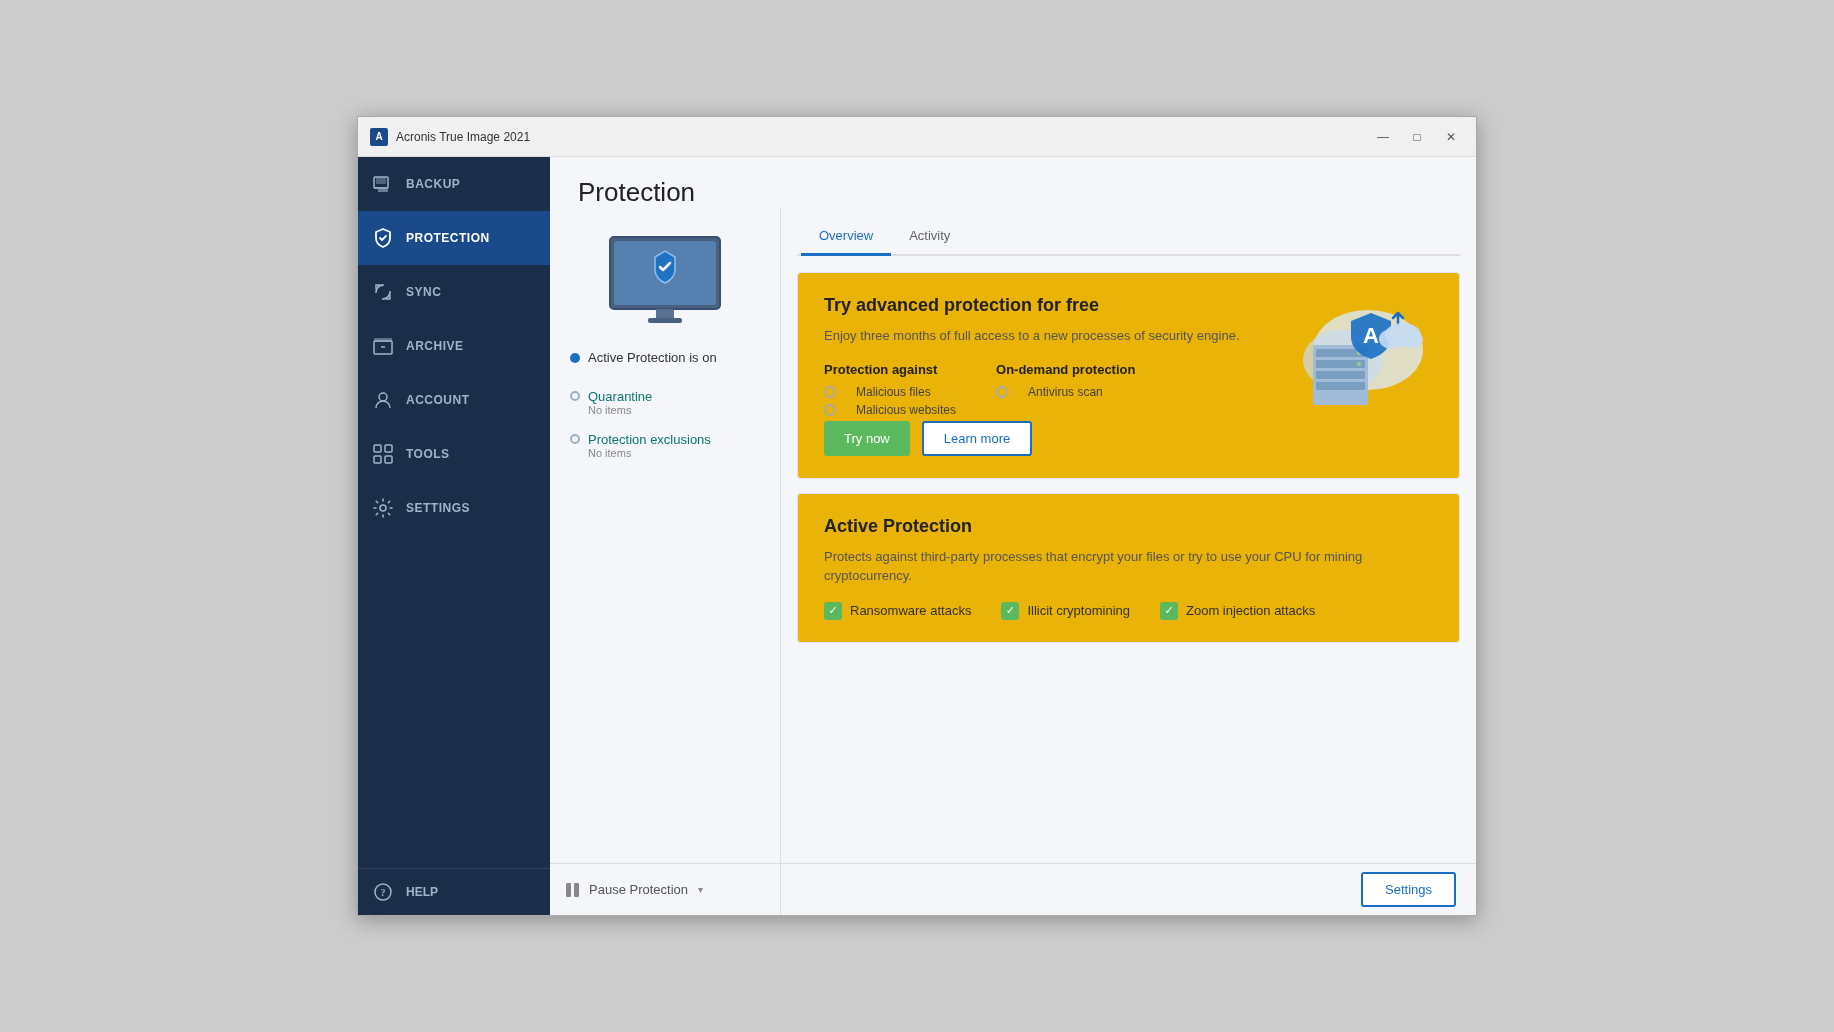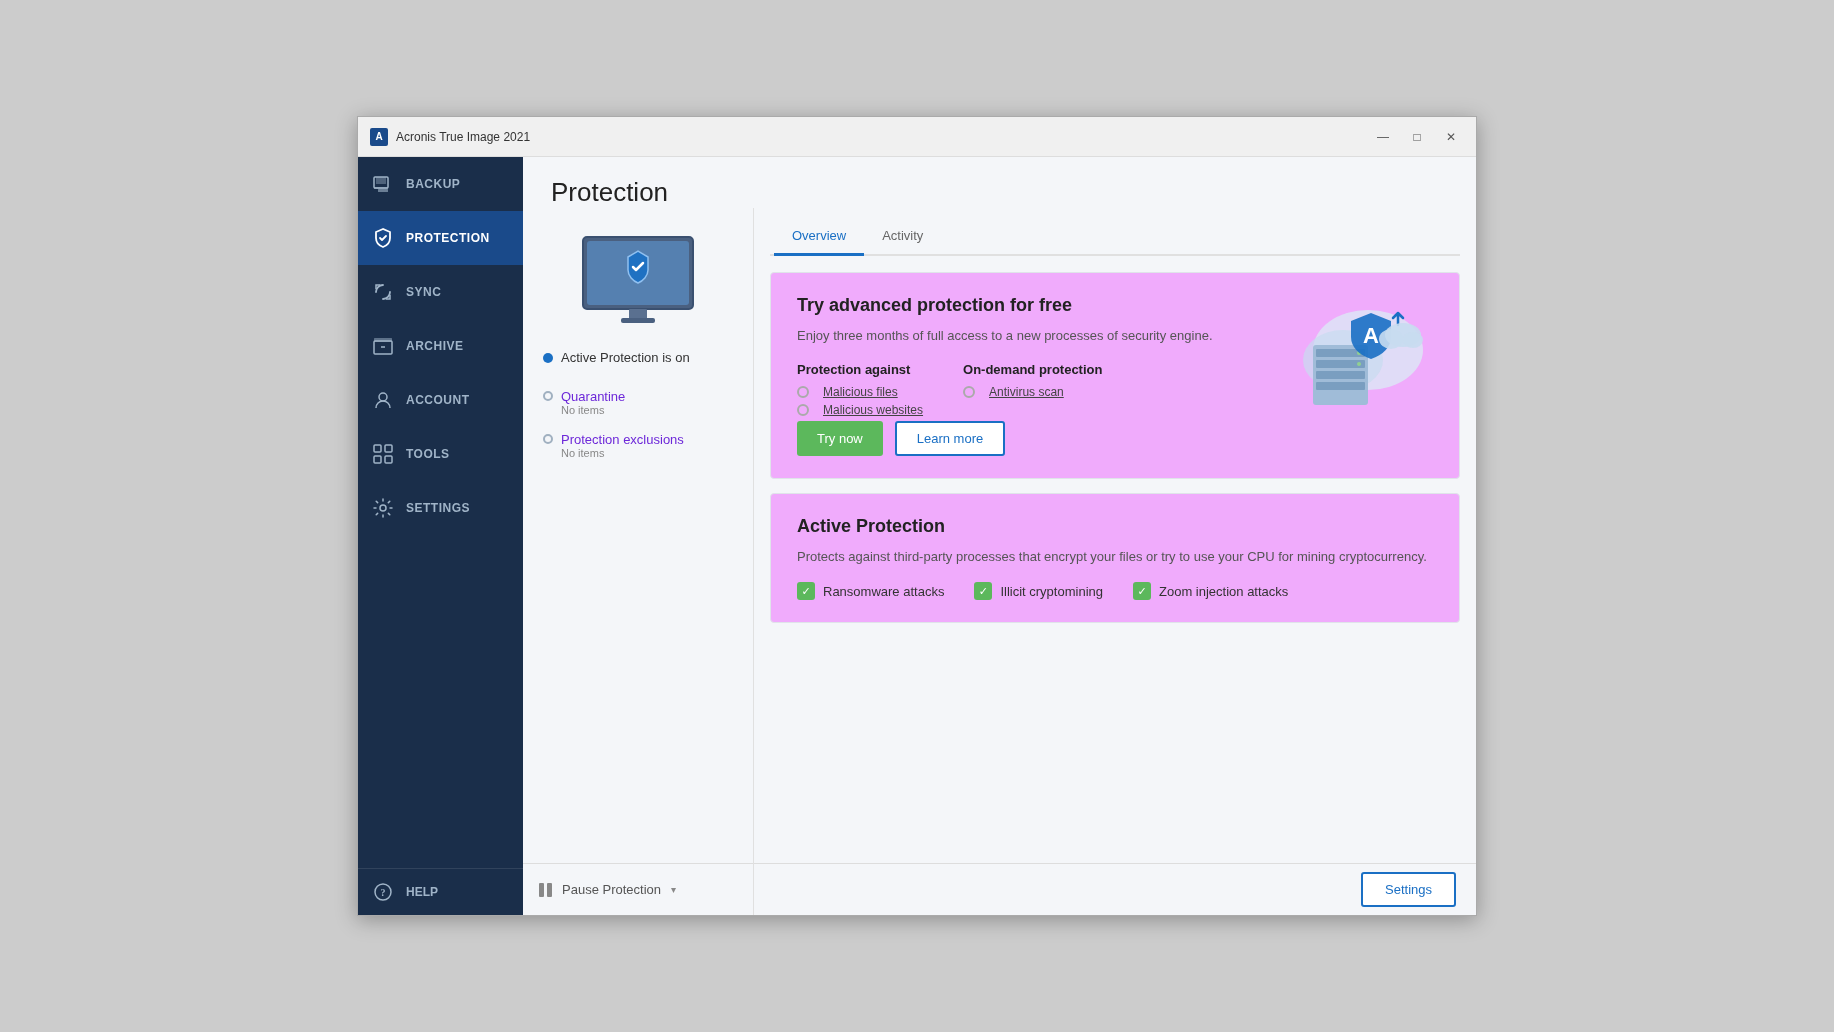--- a/index.html
+++ b/index.html
@@ -65,21 +65,21 @@
     }
 
     .app-body {
       display: flex;
       flex: 1;
       overflow: hidden;
     }
 
     
     .sidebar {
-      width: 165px;
+      width: 192px;
       background: #1a2e4a;
       display: flex;
       flex-direction: column;
       flex-shrink: 0;
     }
     .sidebar-nav {
       flex: 1;
     }
     .sidebar-item {
       display: flex;
@@ -191,21 +191,21 @@
     .link-dot {
       width: 10px;
       height: 10px;
       border-radius: 50%;
       border: 2px solid #a0b0c0;
       margin-top: 2px;
       flex-shrink: 0;
     }
     .link-title {
       font-size: 13px;
-      color: #6d28d9;
+      color: #0f766e;
       font-weight: 500;
     }
     .link-sub {
       font-size: 11px;
       color: #888;
     }
 
     
     .bottom-bar {
       height: 52px;
@@ -249,21 +249,21 @@
     .cards-container {
       flex: 1;
       overflow-y: auto;
       padding: 16px;
       display: flex;
       flex-direction: column;
       gap: 14px;
     }
 
     .card {
-      background: #f0abfc;
+      background: #eab308;
       border: 1px solid #e0e4ea;
       border-radius: 4px;
       padding: 22px 26px;
     }
 
     
     .promo-card {
       display: flex;
       align-items: flex-start;
       position: relative;
@@ -290,25 +290,24 @@
     .promo-feature-col {}
     .promo-feature-heading {
       font-size: 13px;
       font-weight: 600;
       color: #222;
       margin-bottom: 8px;
     }
     .promo-feature-item {
       display: flex;
       align-items: center;
-      gap: 14px;
+      gap: 20px;
       font-size: 12px;
       color: #444;
       margin-bottom: 4px;
-      text-decoration: underline;
     }
     .radio-empty {
       width: 12px;
       height: 12px;
       border-radius: 50%;
       border: 2px solid #aaa;
       flex-shrink: 0;
     }
     .promo-buttons {
       display: flex;

